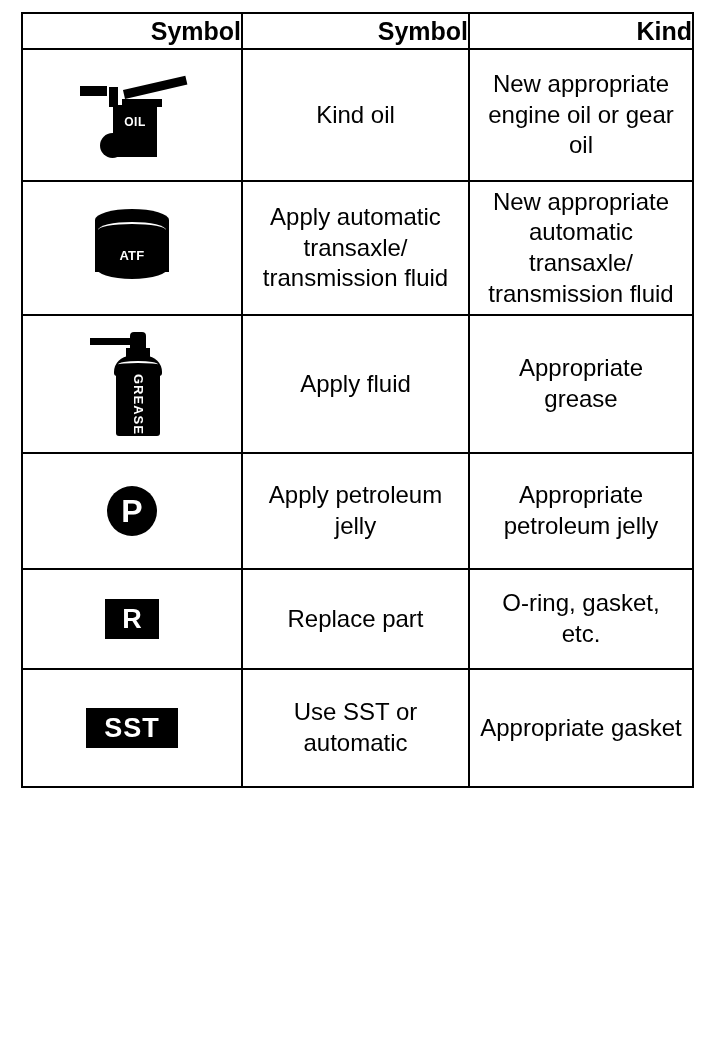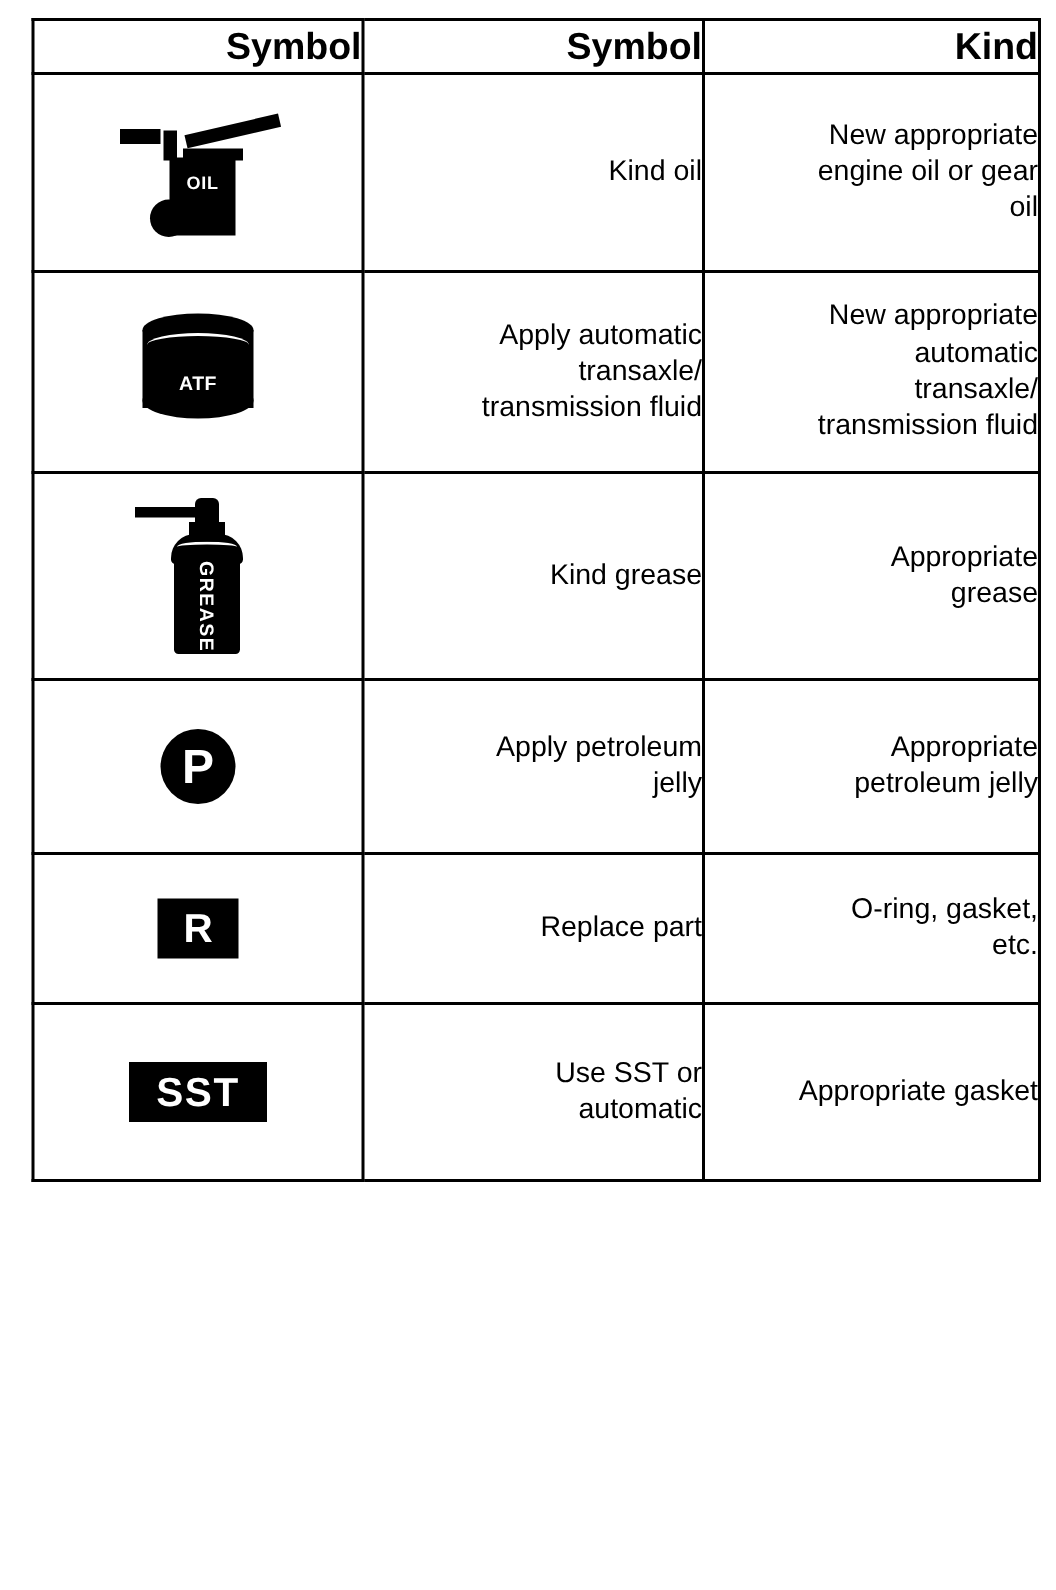--- a/index.html
+++ b/index.html
@@ -46,25 +46,25 @@
   }
   col.c-symbol { width: 220px; }
   col.c-meaning { width: 227px; }
   col.c-kind { width: 224px; }
 
   td.symbol-cell {
     text-align: center;
     vertical-align: middle;
   }
   td.text-cell {
-    font-size: 19px;
+    font-size: 24px;
     line-height: 1.28;
     padding: 0 0 0 10px;
     vertical-align: middle;
-    text-align: right;
+    text-align: center;
   }
   td.text-cell .txt {
     display: block;
     white-space: pre-line;
   }
 
   
   .icon-wrap {
     position: relative;
     display: inline-block;
@@ -300,21 +300,21 @@
             <span class="arm"></span>
             <span class="nozzle"></span>
             <span class="collar"></span>
             <span class="shoulder"></span>
             <span class="shoulder2"></span>
             <span class="body"></span>
             <span class="lbl">GREASE</span>
           </span>
         </td>
         <td class="text-cell">
-          <span class="txt">Kind grease</span>
+          <span class="txt">Apply fluid</span>
         </td>
         <td class="text-cell">
           <span class="txt">Appropriate
 grease</span>
         </td>
       </tr>
 
 
       <tr style="height:116px">
         <td class="symbol-cell">

